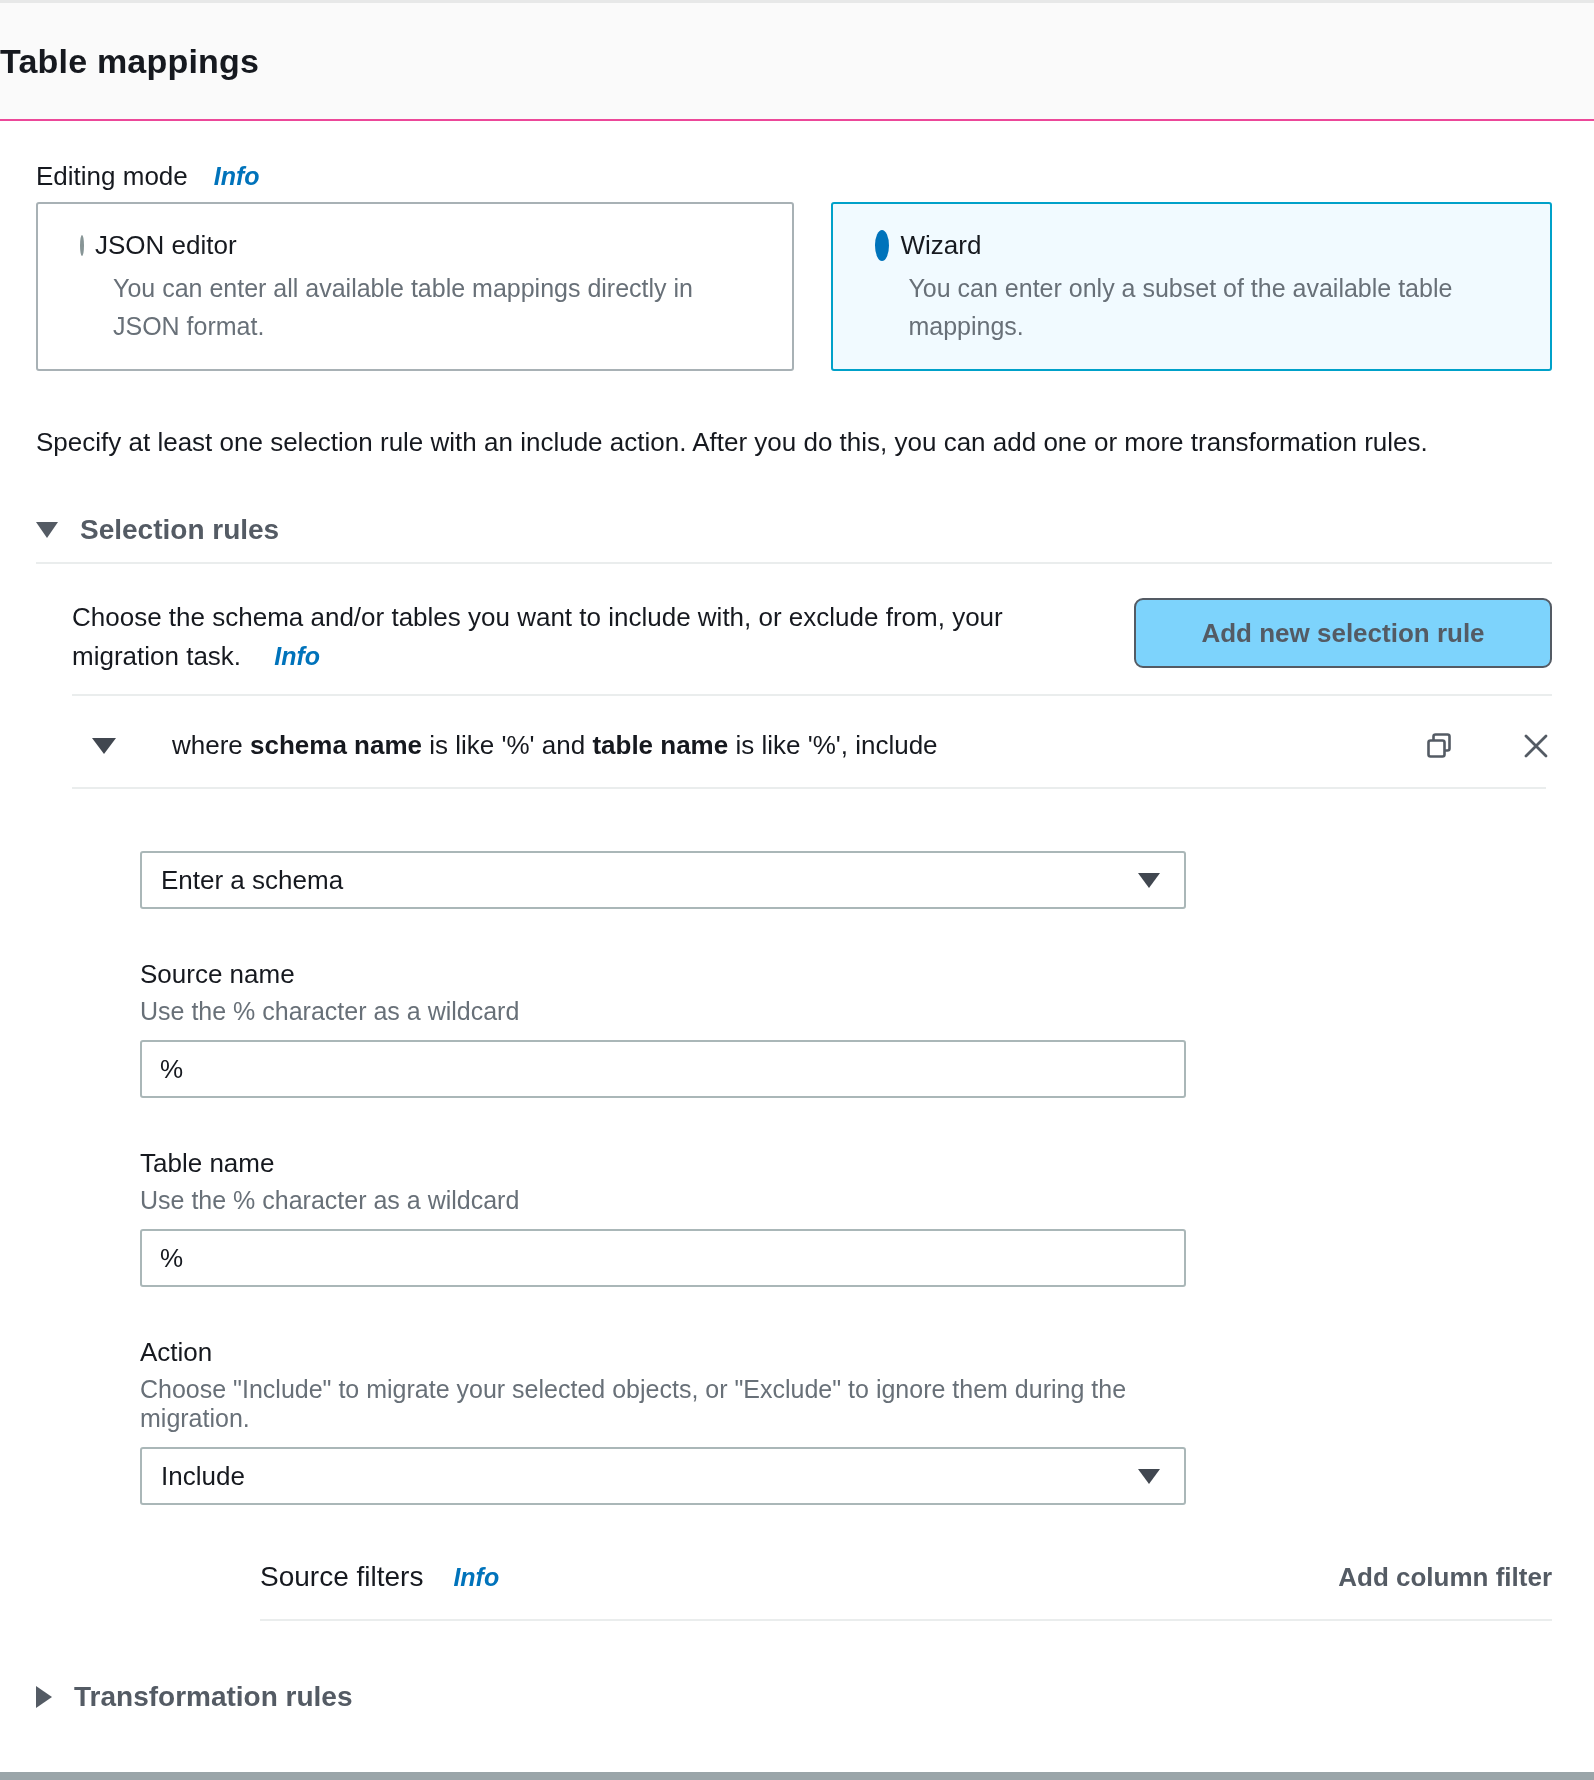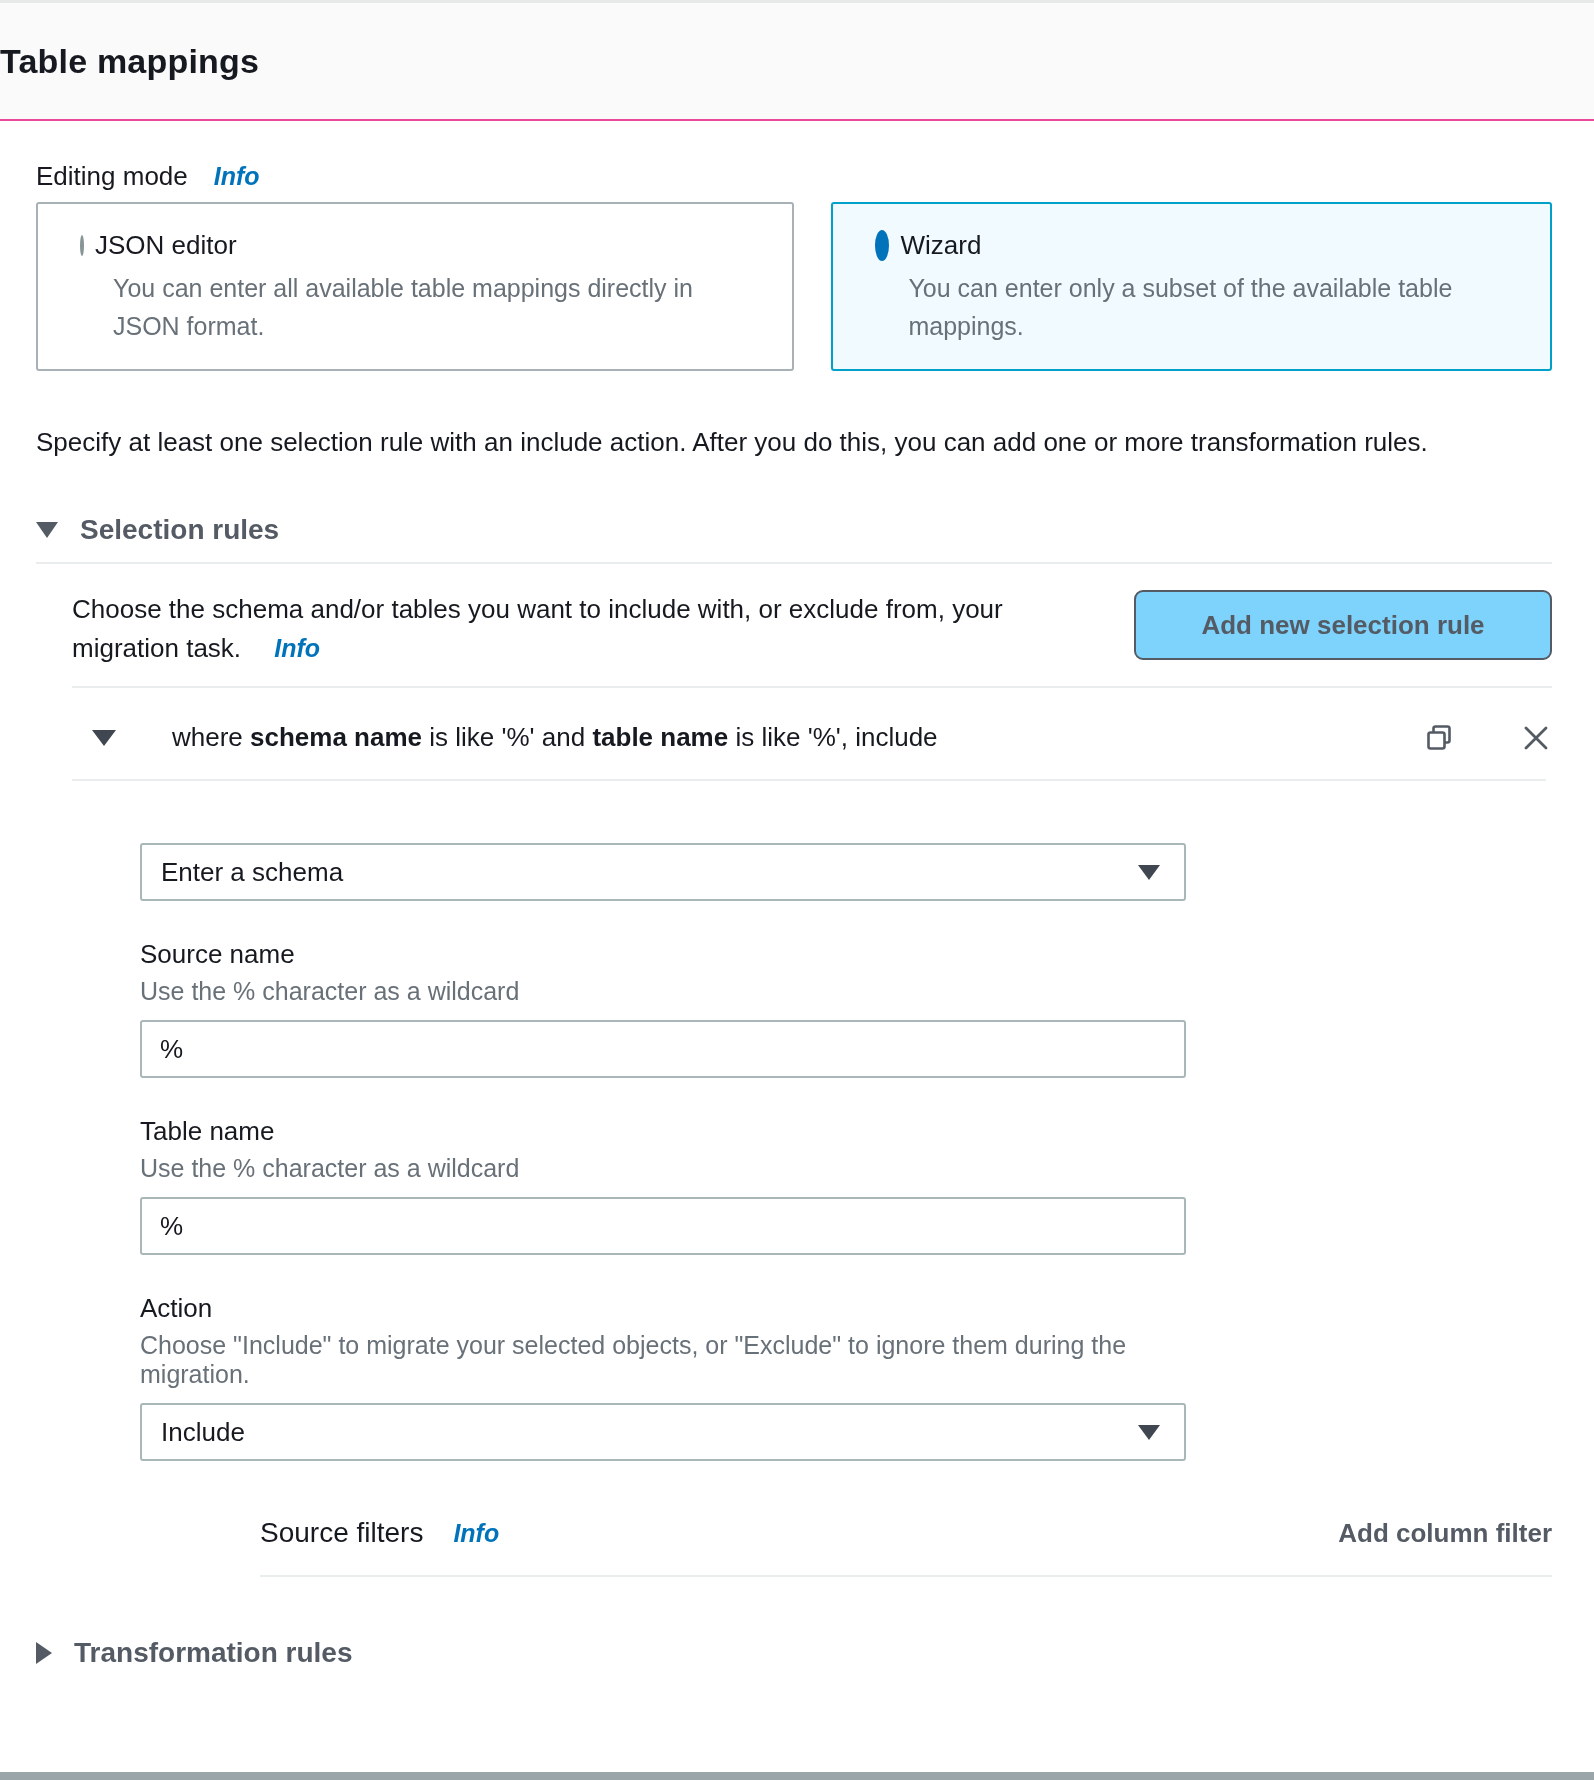--- a/index.html
+++ b/index.html
@@ -35,21 +35,21 @@
 
   .section-header { margin-top:52px; display:flex; align-items:center; gap:22px; cursor:pointer; }
   .tri-down-lg { width:0; height:0; border-left:11px solid transparent; border-right:11px solid transparent;
                  border-top:16px solid #545b64; }
   .tri-right-lg { width:0; height:0; border-top:11px solid transparent; border-bottom:11px solid transparent;
                   border-left:16px solid #545b64; }
   .section-title { font-size:28px; font-weight:700; color:#545b64; }
 
   .divider { border-top:2px solid #eaeded; margin-top:16px; }
 
-  .choose-row { margin-top:26px; display:flex; justify-content:space-between; align-items:flex-start;
+  .choose-row { margin-top:34px; display:flex; justify-content:space-between; align-items:flex-start;
                 padding-left:36px;gap:36px; }
   .choose-text { width:1000px; font-size:26px; line-height:1.5; color:#16191f; }
   .btn-secondary { width:418px; height:70px; border:2px solid #545b64; border-radius:9px; background:#7dd3fc;
                    color:#545b64; font-size:26px; font-weight:700; font-family:"Liberation Sans", sans-serif;
                    display:flex; align-items:center; justify-content:center; cursor:pointer; flex:0 0 auto; }
 
   .inner-divider { border-top:2px solid #eaeded; margin-top:18px; margin-left:36px; }
 
   .rule-header { margin-top:34px; padding-left:56px; display:flex; align-items:center;gap:28px; }
   .tri-down-sm { width:0; height:0; border-left:12px solid transparent; border-right:12px solid transparent;
@@ -57,21 +57,21 @@
   .rule-summary { margin-left:28px; font-size:26px; color:#16191f; }
   .rule-actions { margin-left:auto; display:flex; align-items:center; gap:68px; padding-right:2px; }
   .icon-btn { cursor:pointer; display:flex; align-items:center; }
 
   .rule-divider { border-top:2px solid #eaeded; margin-top:26px; margin-left:36px; width:1474px; }
 
   .rule-form { margin-left:104px; width:1046px; }
   .field-group .field-label { font-size:26px; color:#16191f; }
   .field-helper { margin-top:7px; font-size:25px; color:#687078; }
   .mt-schema { margin-top:62px; }
-  .mt-field  { margin-top:38px; }
+  .mt-field  { margin-top:50px; }
 
   .select-box { margin-top:14px; height:58px; border:2px solid #aab7b8; border-radius:3px; background:#ffffff;
                 display:flex; align-items:center; padding:0 24px 0 19px; cursor:pointer; }
   .select-value { font-size:26px; color:#16191f; }
   .select-caret { margin-left:auto; width:0; height:0; border-left:11px solid transparent;
                   border-right:11px solid transparent; border-top:15px solid #414750; }
 
   .text-input { margin-top:14px; width:100%; height:58px; border:2px solid #aab7b8; border-radius:3px;
                 font-size:26px; color:#16191f; padding:0 18px; background:#ffffff;
                 font-family:"Liberation Sans", sans-serif; }

